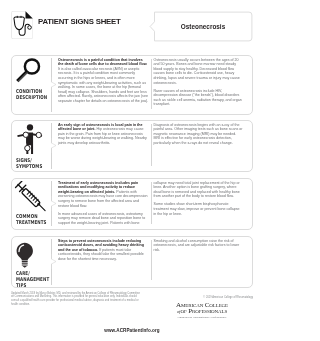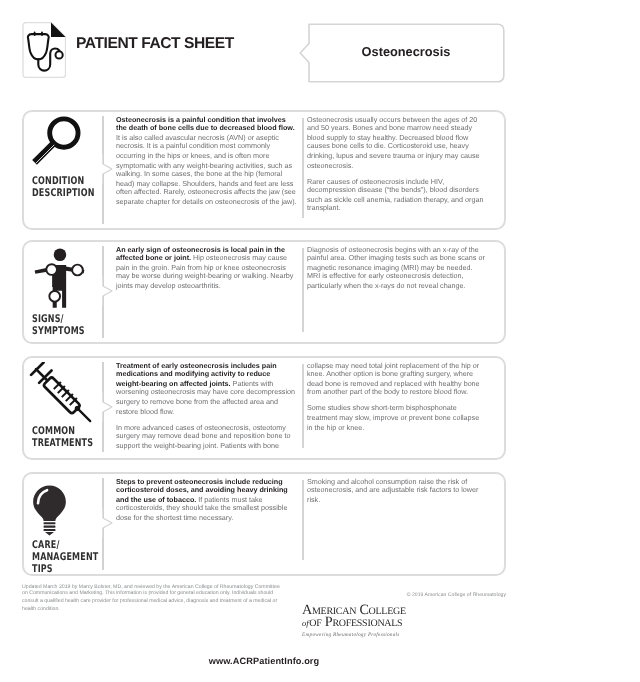--- a/index.html
+++ b/index.html
@@ -42,21 +42,21 @@
   .colL{left:46px;width:90.5px;}
   .colR{left:141.5px;width:89.5px;}
   .coldiv{position:absolute;left:138.5px;width:0.55px;background:#d5d5d5;}
 
   
   .foot{position:absolute;left:11px;top:291px;width:242px;}
   .disclaimer{position:absolute;left:0;top:0.6px;width:130px;
               font-size:2.6px;line-height:3.7px;color:#8a8c8e;}
   .copyright{position:absolute;left:140px;top:4.5px;width:102px;text-align:right;
              font-size:2.55px;color:#8a8c8e;letter-spacing:0.02px;}
-  .acr-logo{position:absolute;left:140px;top:11px;width:102px;text-align:left;}
+  .acr-logo{position:absolute;left:140px;top:11px;width:102px;text-align:center;}
   .url{position:absolute;left:0;top:328px;width:264px;text-align:center;
        font-size:4.6px;font-weight:bold;color:#231f20;letter-spacing:0.05px;}
   .acr-logo{font-family:"Liberation Serif",serif;color:#2b2b2b;}
   .acr-logo .logo1{font-size:7.1px;line-height:6.3px;letter-spacing:-0.14px;
                    white-space:nowrap;font-variant:small-caps;}
   .acr-logo .logo2{font-size:7.1px;line-height:6.9px;letter-spacing:-0.14px;
                    white-space:nowrap;font-variant:small-caps;}
   .acr-logo .logo2 .of{font-size:4.3px;font-style:italic;font-variant:normal;
                        letter-spacing:0;margin-right:0.3px;}
   .acr-logo .logo3{font-size:2.65px;line-height:3px;margin-top:0.1px;
@@ -75,21 +75,21 @@
       <g fill="none" stroke="#111111" stroke-width="2.1" stroke-linecap="round" stroke-linejoin="round">
         <path d="M8.2 17.0 C7.0 14.4 8.9 12.1 11.4 12.1 L25.2 12.1 C27.7 12.1 29.6 14.4 28.4 17.0 C27.5 22.0 27.6 27.0 26.0 30.8 C24.3 35.0 21.4 37.4 18.3 37.4 C15.2 37.4 12.3 35.0 10.6 30.8 C9.0 27.0 9.1 22.0 8.2 17.0 Z"></path>
         <path d="M18.3 37.2 L18.3 42.4 C18.3 46.4 21.3 48.6 24.2 48.6 C27.2 48.6 30.2 46.4 30.2 42.4 L30.2 31.8 C30.2 28.4 32.7 26.5 35.1 26.5 C36.9 26.5 38.3 27.2 39.2 28.4"></path>
       </g>
       <circle cx="39.1" cy="32.9" r="3.6" fill="#ffffff" stroke="#111111" stroke-width="2.0"></circle>
       <g stroke="#111111" stroke-width="1.8" stroke-linecap="round">
         <path d="M14.6 10.5 L14.6 13.0"></path>
         <path d="M22.0 10.5 L22.0 13.0"></path>
       </g>
     </svg>
-    <div class="hdr-title">PATIENT FACT SHEET</div>
+    <div class="hdr-title">PATIENT SIGNS SHEET</div>
     <svg class="cond-tab" viewBox="0 0 208 62" width="104" height="31" preserveAspectRatio="none">
       <path d="M11 2.2 L200 2.2 A5.8 5.8 0 0 1 205.8 8 L205.8 54 A5.8 5.8 0 0 1 200 59.8 L11 59.8 L11 40.5 L2.2 31 L11 21.5 Z" fill="#ffffff" stroke="#d5d5d5" stroke-width="1.6" stroke-linejoin="round"></path>
     </svg>
     <div class="cond-label">Osteonecrosis</div>
   </div>
 
   <div class="panel" id="p0" style="top:54.5px;height:60.5px;">
     <div class="icon-cell">
       <svg class="iconwrap" style="top:0.5px;left:2px;" viewBox="0 0 64 64" width="28" height="28">
         <circle cx="41" cy="24" r="16.2" fill="none" stroke="#111111" stroke-width="5.6"></circle>

